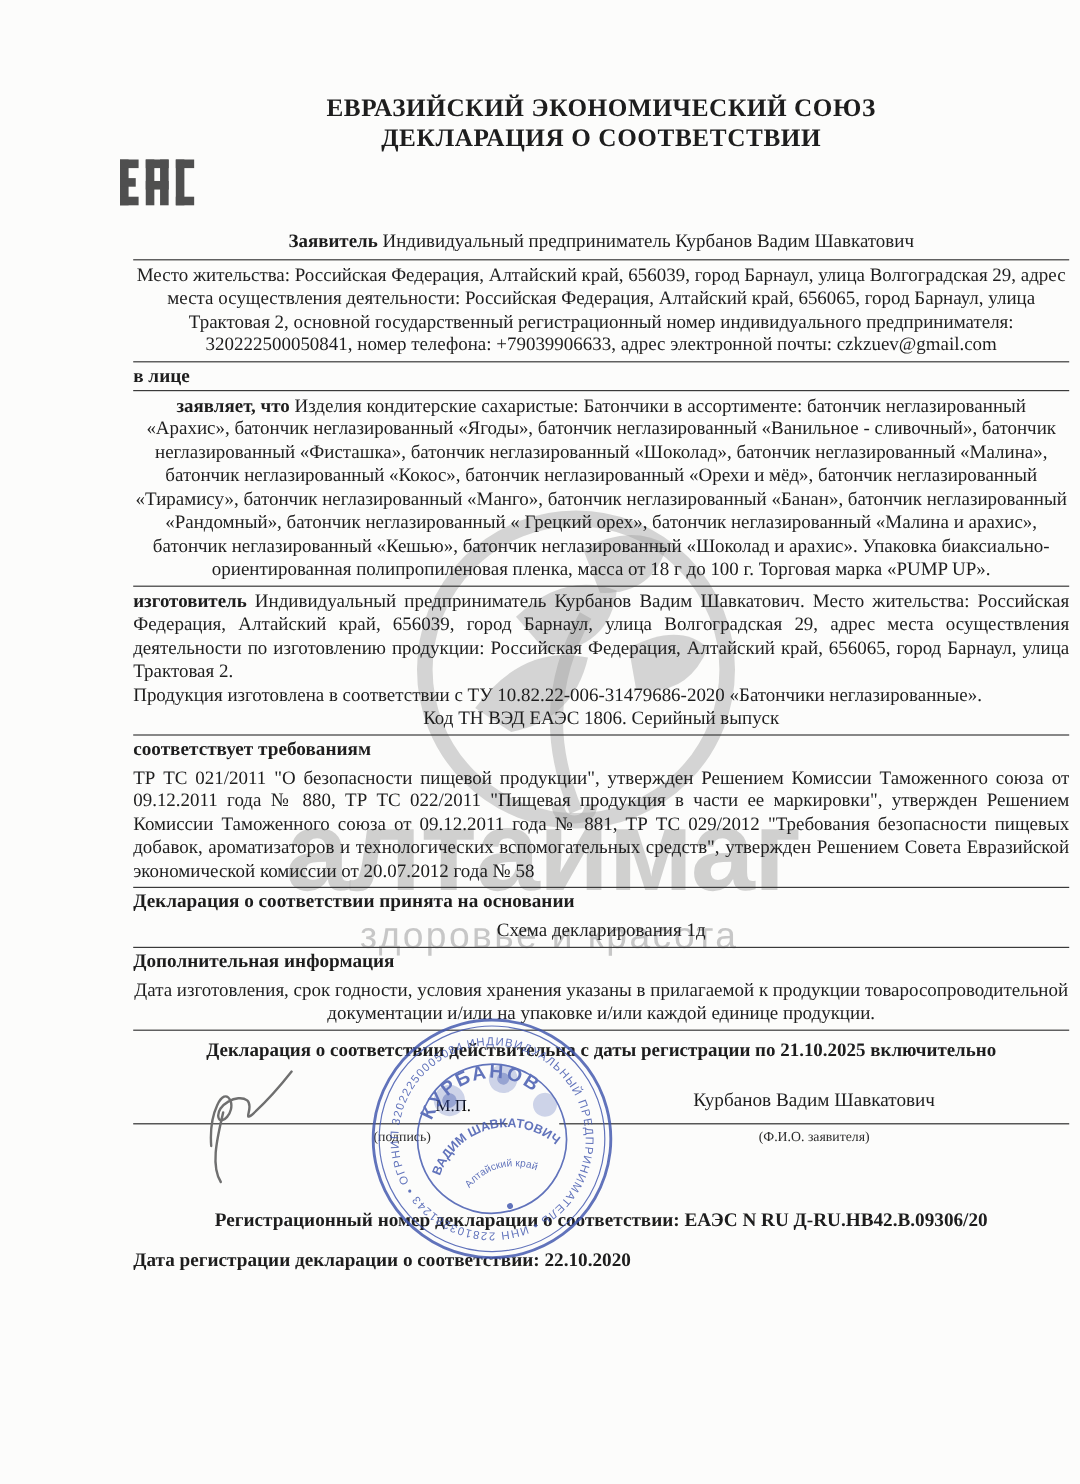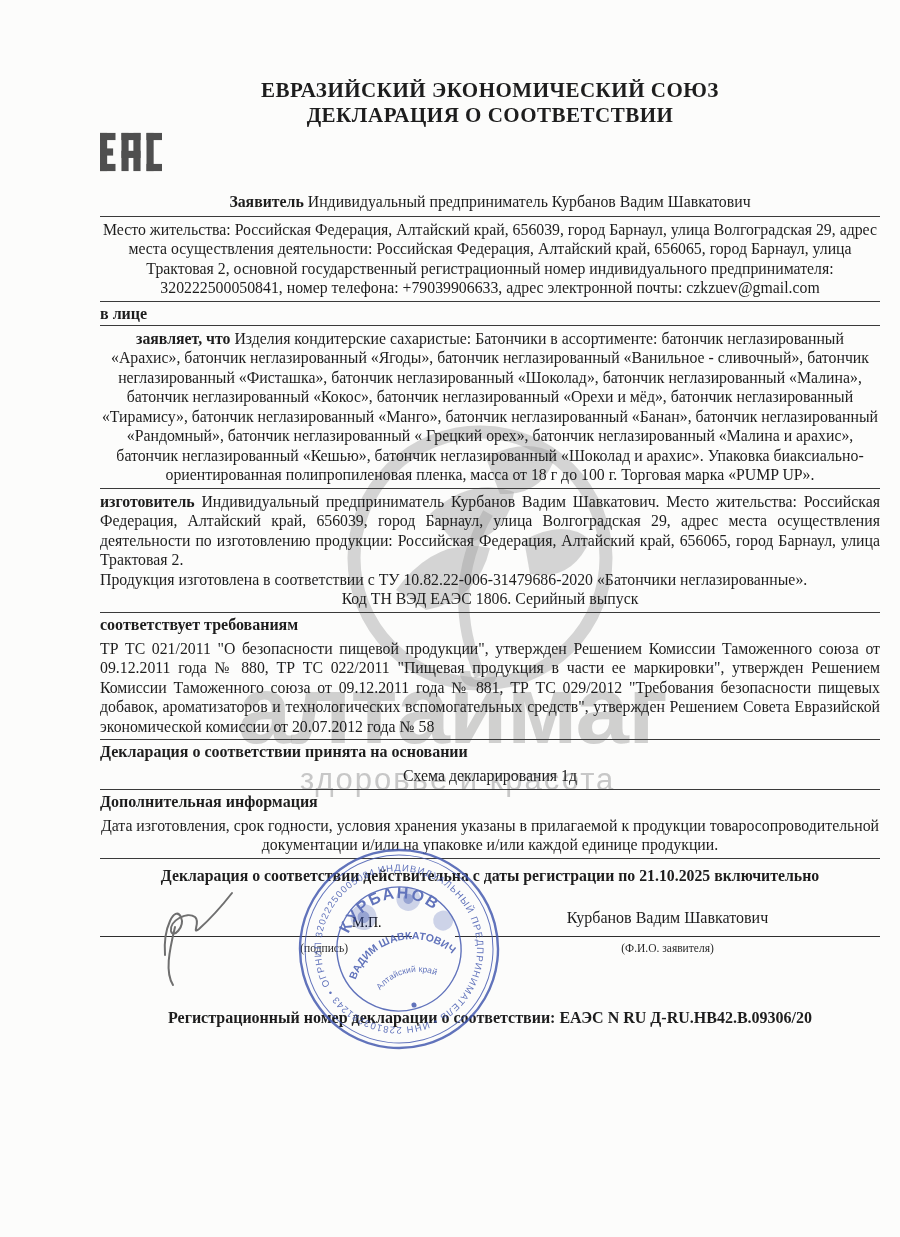--- a/index.html
+++ b/index.html
@@ -1,21 +1,21 @@
 <!DOCTYPE html>
 <html><head>
 <meta charset="utf-8">
 <style>
   * { margin:0; padding:0; box-sizing:border-box; }
   body { background:#e8e8e8; font-family:"Liberation Serif", serif; }
   .page {
     position:relative; width:900px; height:1237px; margin:0 auto;
     background:#fcfcfb; color:#1d1d1d; overflow:hidden;
   }
-  .content { position:relative; z-index:1; padding:78px 20px 0 100px; width:798px; }
+  .content { position:relative; z-index:1; padding:78px 20px 0 100px; width:798px;margin-left:11px; }
   .inner { width:780px; }
   .doc-title { text-align:center; font-weight:bold; font-size:21px; line-height:25px; letter-spacing:.5px; }
   .eac-logo { position:absolute; left:100px; top:123px; z-index:1; }
 
   p, .row { font-size:15.8px; line-height:19.5px;text-align:center; }
   b.lead { font-weight:bold; }
   .rule { border-bottom:1.2px solid #3a3a3a; }
   .applicant-row { margin-top:64px; padding-bottom:4px; }
   .sect { padding-top:3px; padding-bottom:3px; }
   .just { text-align:justify; }
@@ -160,15 +160,16 @@
               <textPath href="#cArc3" startOffset="50%">Алтайский край</textPath>
             </text>
           </g>
         </svg>
 
         <div class="name-line">Курбанов Вадим Шавкатович</div>
         <div class="name-caption">(Ф.И.О. заявителя)</div>
       </div>
 
       <div class="reg-line">Регистрационный номер декларации о соответствии: ЕАЭС N RU Д-RU.НВ42.В.09306/20</div>
+      <div class="date-line">Дата регистрации декларации о соответствии: 22.10.2020</div>
     </div>
   </div>
 </div>
 
 </body></html>

